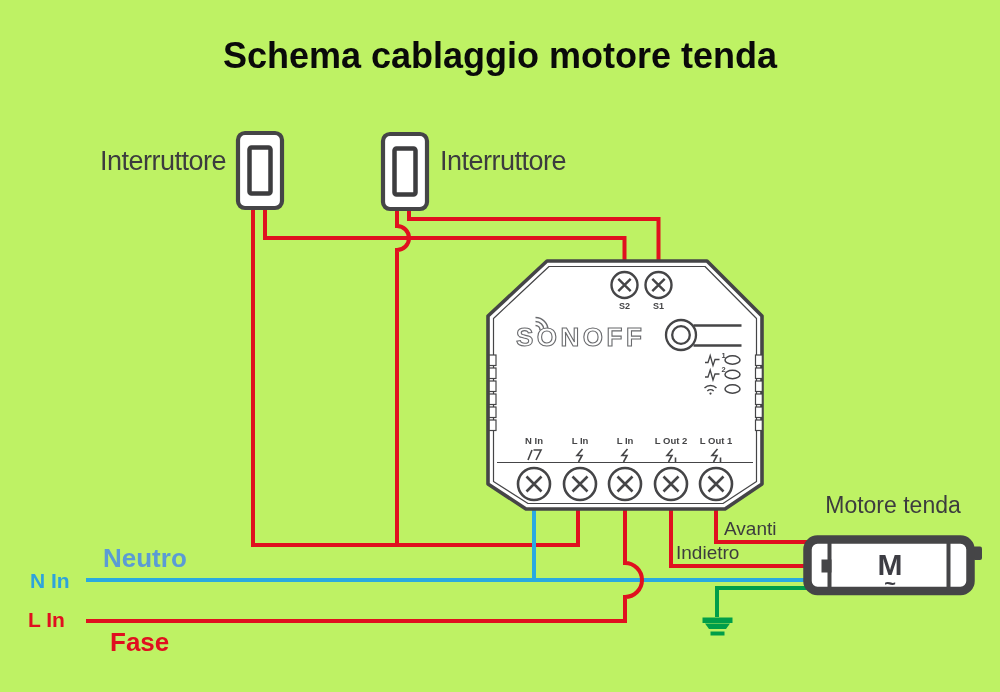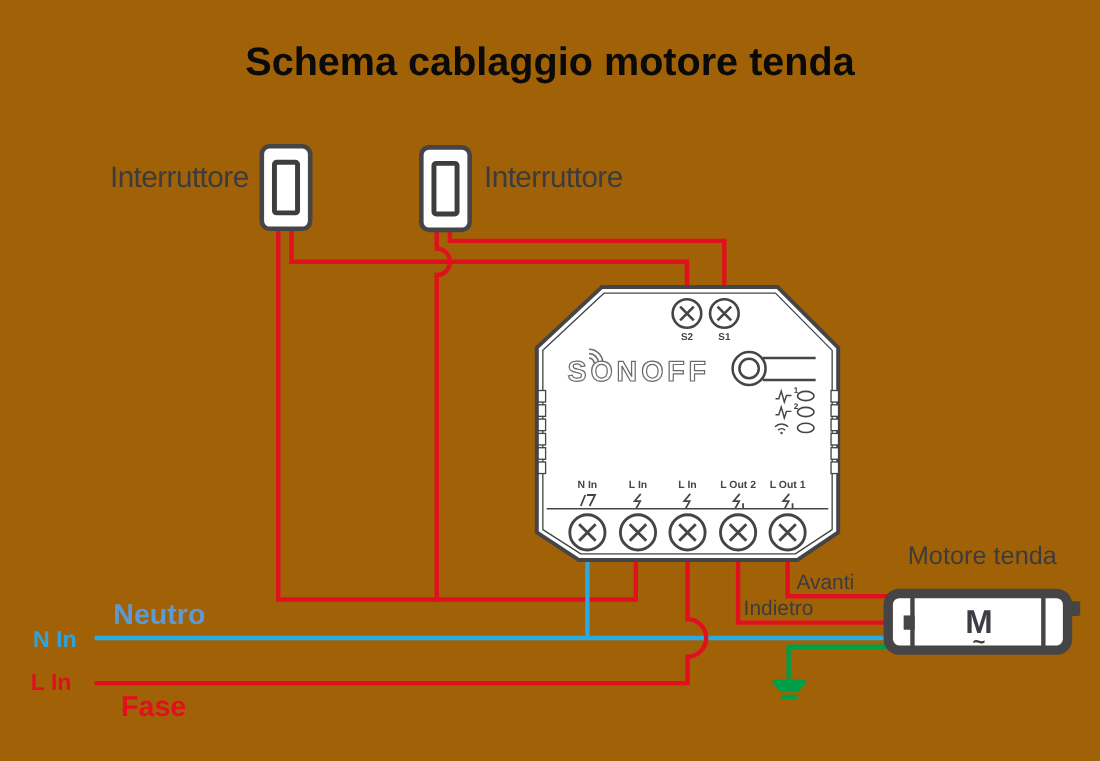--- a/index.html
+++ b/index.html
@@ -1,16 +1,16 @@
 <!DOCTYPE html>
 <html><head>
 <meta charset="utf-8">
 <style>
   html,body{margin:0;padding:0;background:#fff;}
-  .stage{position:relative;width:1000px;height:692px;background:#a16207;overflow:hidden;
+  .stage{position:relative;width:1000px;height:692px;background:#bef264;overflow:hidden;
          font-family:"Liberation Sans", sans-serif;}
   svg text{font-family:"Liberation Sans", sans-serif;}
 </style>
 </head>
 <body>
 
 <div class="stage">
 <svg width="1000" height="692" viewBox="0 0 1000 692" xmlns="http://www.w3.org/2000/svg">
 
   <text x="500" y="68" text-anchor="middle" font-size="36" font-weight="bold" fill="#0a0a0a">Schema cablaggio motore tenda</text>

